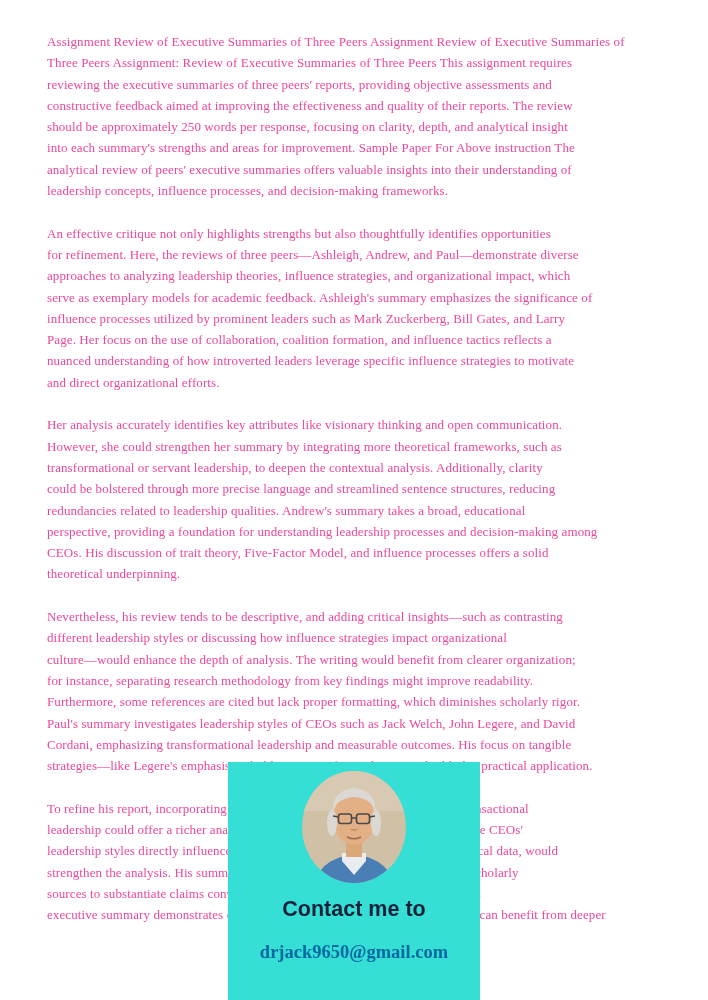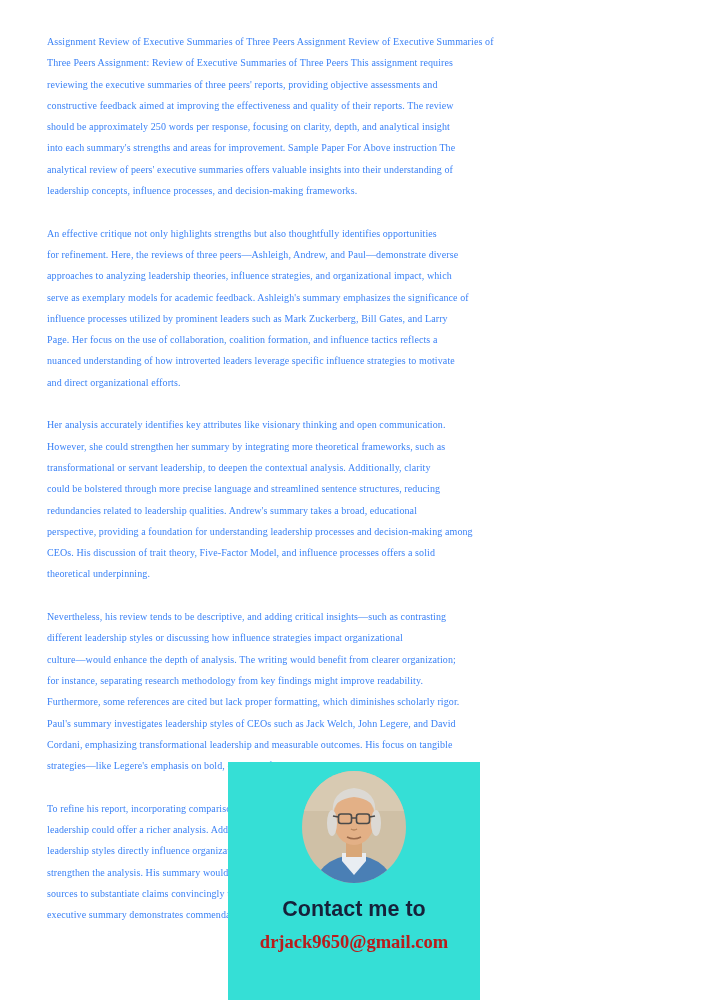--- a/index.html
+++ b/index.html
@@ -11,23 +11,23 @@
     overflow: hidden;
     font-family: "Liberation Serif", serif;
   }
   .page {
     position: absolute;
     inset: 0;
     padding: 31px 42px 0 47px;
     background: #ffffff;
   }
   .para {
-    font-size: 10px;
+    font-size: 13px;
     line-height: 21.3px;
-    color: #3b82f6;
+    color: #ec4899;
     white-space: pre-line;
     margin-bottom: 21.3px;
     letter-spacing: 0.1px;
   }
   .ad-card {
     position: absolute;
     left: 228px;
     top: 762px;
     width: 252px;
     height: 248px;
@@ -45,25 +45,25 @@
   }
   .ad-headline {
     margin-top: 12px;
     font-family: "Liberation Sans", sans-serif;
     font-weight: bold;
     font-size: 21.5px;
     line-height: 28px;
     color: #16213a;
   }
   .ad-email {
-    margin-top: 9px;
+    margin-top: 19px;
     font-family: "Liberation Serif", serif;
     font-weight: bold;
     font-size: 18.5px;
-    color: #b91c1c;
+    color: #0369a1;
   }
 </style>
 </head>
 <body>
 
 <div class="page">
   <p class="para">Assignment Review of Executive Summaries of Three Peers Assignment Review of Executive Summaries of
 Three Peers Assignment: Review of Executive Summaries of Three Peers This assignment requires
 reviewing the executive summaries of three peers' reports, providing objective assessments and
 constructive feedback aimed at improving the effectiveness and quality of their reports. The review

